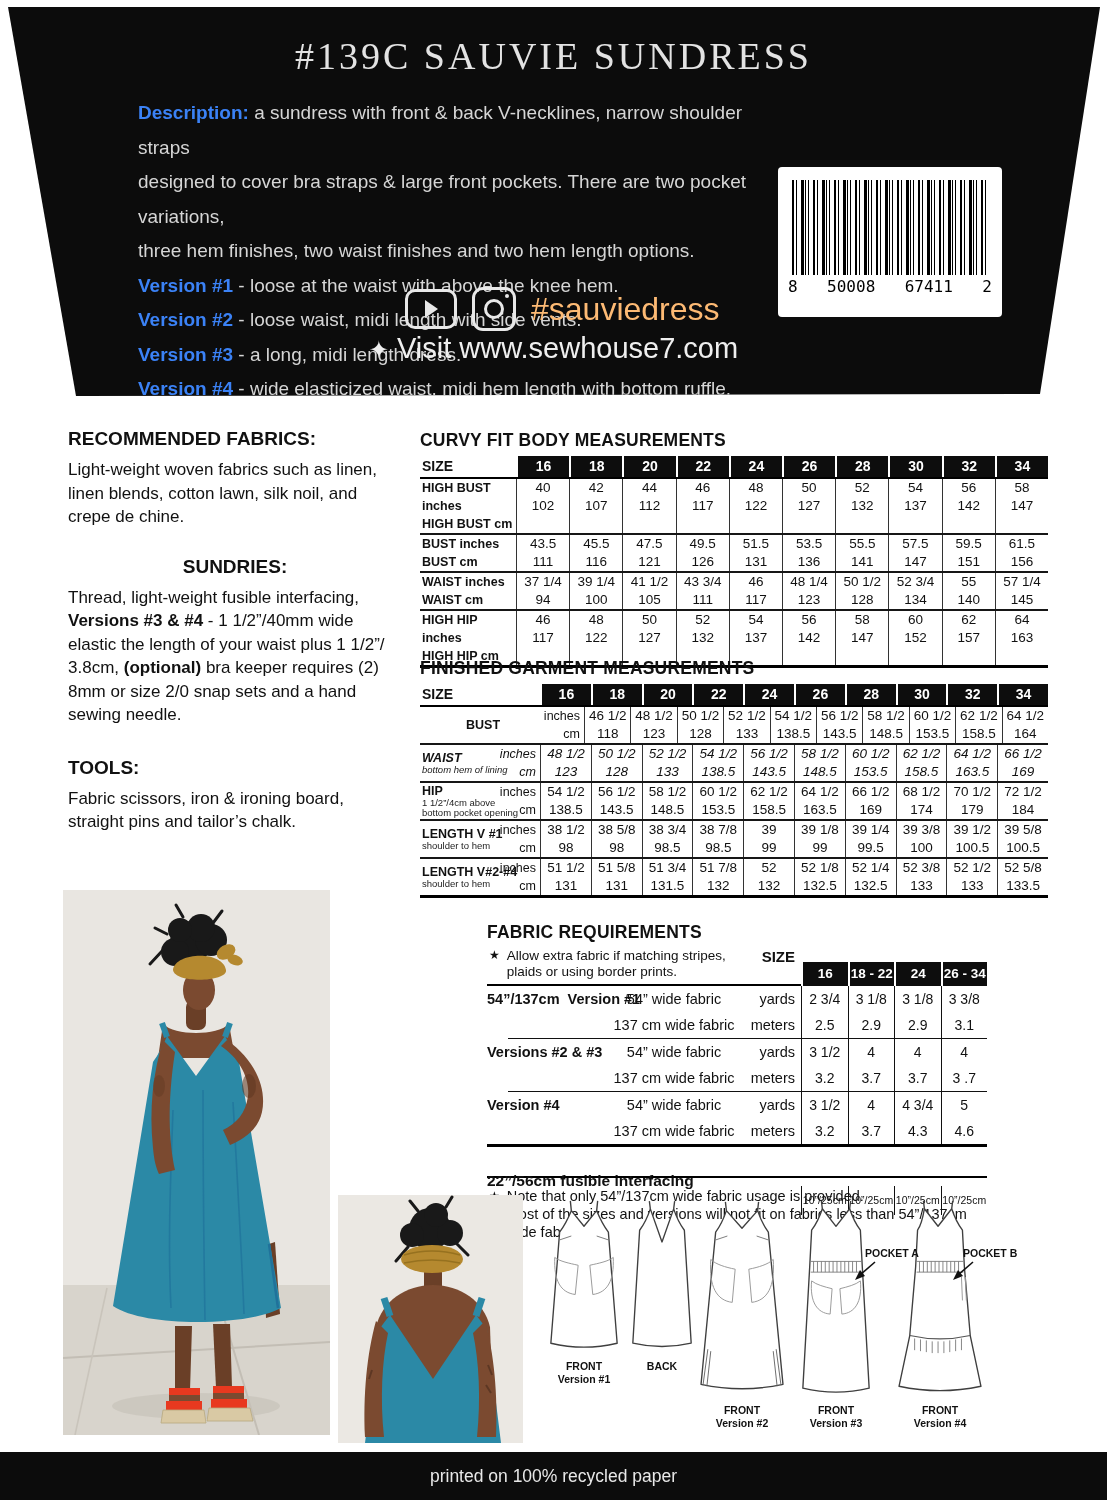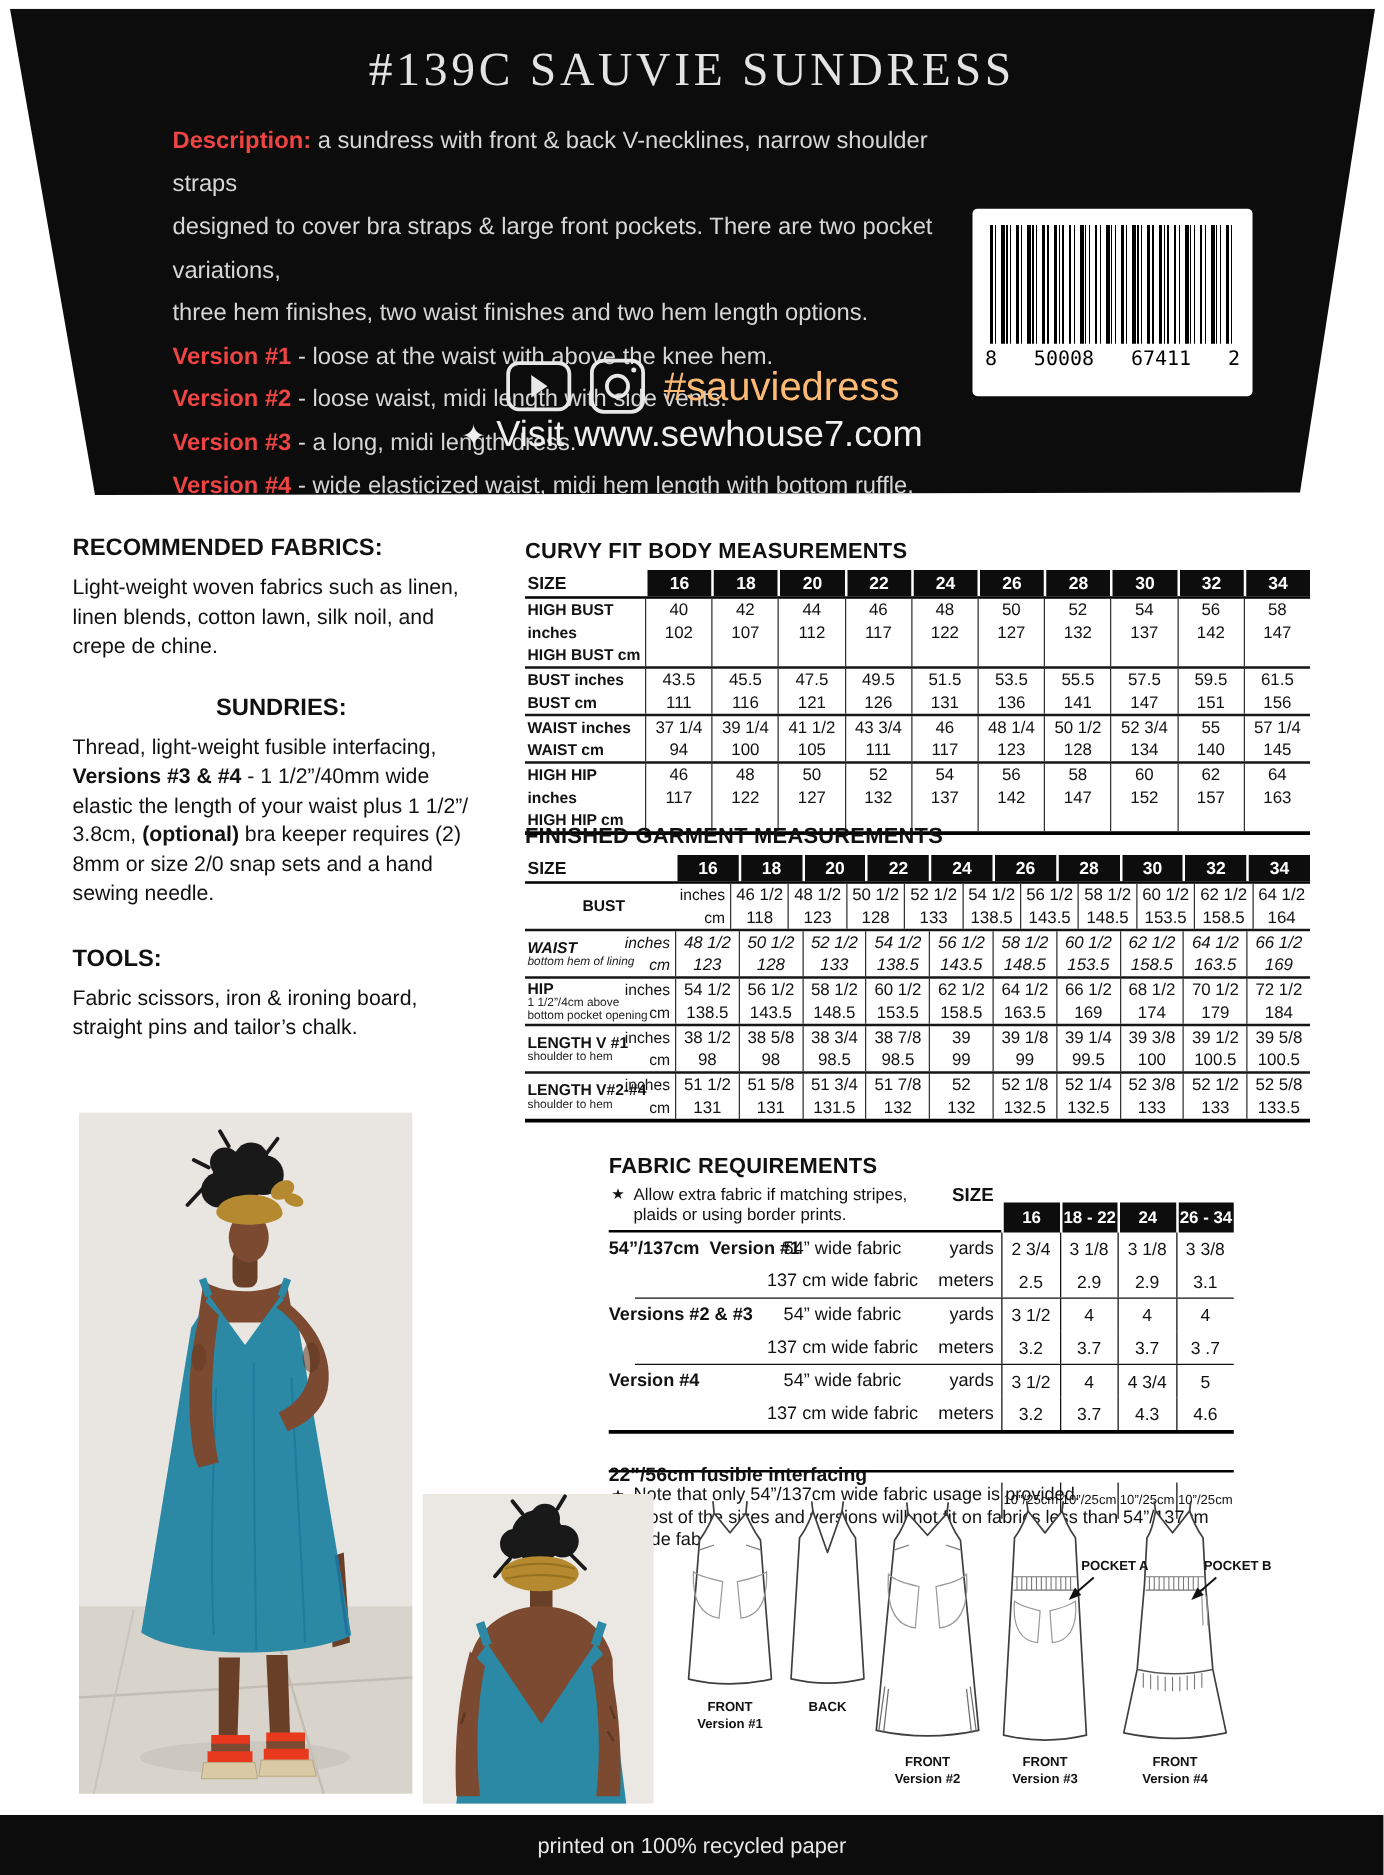--- a/index.html
+++ b/index.html
@@ -5,41 +5,41 @@
   html,body{margin:0;padding:0;background:#fff;}
   #page{position:relative;width:1107px;height:1500px;background:#fff;overflow:hidden;
         font-family:"Liberation Sans",sans-serif;color:#111;}
 
   
   #header{position:absolute;left:0;top:0;width:1107px;height:398px;background:#0c0c0c;
           clip-path:polygon(8px 7px,1100px 7px,1040px 394px,76px 396px);color:#e6e6e6;}
   #hdr-title{position:absolute;left:0;top:34px;width:100%;text-align:center;
              font-family:"Liberation Serif",serif;font-size:38px;letter-spacing:3px;color:#e3e3e3;}
   #desc{position:absolute;left:138px;top:96px;width:660px;font-size:19px;line-height:34.5px;color:#d6d6d6;}
-  .desc-lead{font-weight:bold;color:#ef4444;}
+  .desc-lead{font-weight:bold;color:#3b82f6;}
   #social{position:absolute;left:405px;top:287px;display:flex;align-items:center;gap:15px;}
   .yt-icon{width:46px;height:34px;border:3px solid #e8e8e8;border-radius:10px;position:relative;}
   .yt-icon:after{content:"";position:absolute;left:17px;top:8px;border-left:13px solid #e8e8e8;
                  border-top:9px solid transparent;border-bottom:9px solid transparent;}
   .ig-icon{width:38px;height:38px;border:3px solid #e8e8e8;border-radius:11px;position:relative;}
   .ig-icon:before{content:"";position:absolute;left:9px;top:9px;width:14px;height:14px;border:3px solid #e8e8e8;border-radius:50%;}
   .ig-icon:after{content:"";position:absolute;right:4px;top:4px;width:4px;height:4px;background:#e8e8e8;border-radius:50%;}
   #hashtag{font-size:32px;color:#fdba74;}
   #visit{position:absolute;left:0;top:332px;width:1107px;text-align:center;font-size:29px;color:#efefef;}
   #visit .star{font-size:24px;margin-right:8px;}
   
   #barcode{position:absolute;left:778px;top:167px;width:224px;height:150px;background:#fff;border-radius:4px;}
   #bc-bars{margin:13px 14px 0 14px;height:95px;
      background:repeating-linear-gradient(90deg,#000 0 2px,#fff 2px 4px,#000 4px 5px,#fff 5px 9px,
                 #000 9px 12px,#fff 12px 13px,#000 13px 14px,#fff 14px 16px,#000 16px 17px,#fff 17px 21px);}
   #bc-digits{display:flex;justify-content:space-between;padding:2px 10px 0 10px;
              font-family:"DejaVu Sans Mono",monospace;font-size:16px;color:#000;}
 
   
-  #leftcol{position:absolute;left:58px;top:428px;width:334px;}
+  #leftcol{position:absolute;left:68px;top:428px;width:334px;}
   .lc-head{font-size:19px;font-weight:bold;margin:0 0 8px 0;}
   .lc-body{font-size:17px;line-height:23.5px;margin:0;}
   .lc-gap1{margin-top:27px;text-align:center;} .lc-gap2{margin-top:30px;}
 
   
   .sect-title{font-size:17.5px;font-weight:bold;margin:0 0 5px 0;letter-spacing:.2px;}
   #curvy{position:absolute;left:420px;top:430px;width:628px;}
   #finished{position:absolute;left:420px;top:658px;width:628px;}
   .mtab{border-bottom:3px solid #000;}
   .mhead{display:grid;height:21px;border-bottom:2.5px solid #000;}

